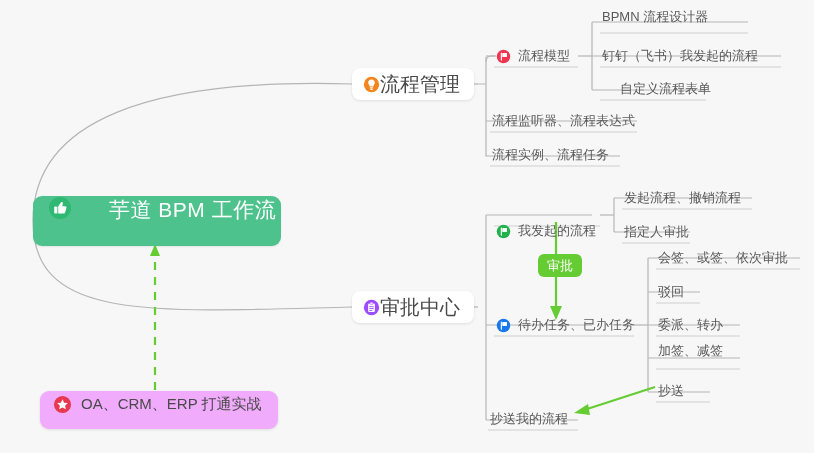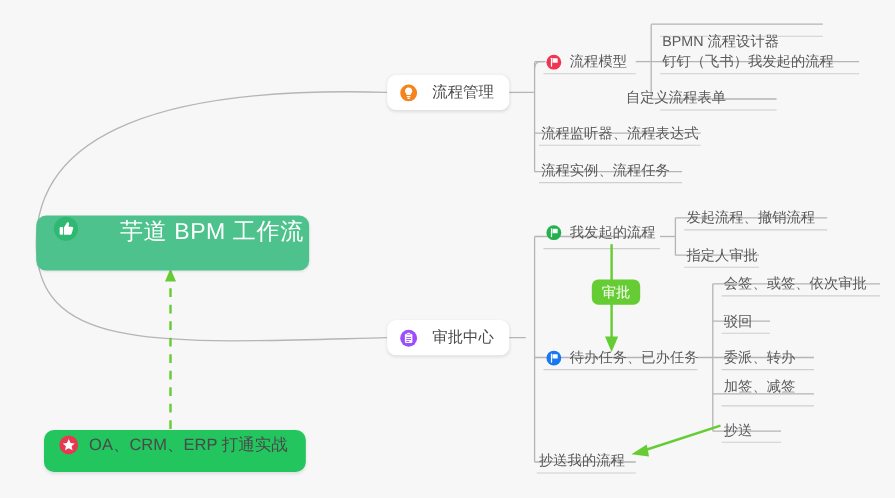--- a/index.html
+++ b/index.html
@@ -59,23 +59,23 @@
     border-radius: 8px;
     display: flex;
     align-items: center;
     padding: 0 14px 0 11px;
     height: 32px;
     box-sizing: border-box;
     box-shadow: 0 1px 3px rgba(0,0,0,0.10);
     white-space: nowrap;
   }
   .cap-label {
-    font-size: 14px;
+    font-size: 20px;
     color: #4a4a4a;
-    margin-left: 13px;
+    margin-left: 0;
   }
 
   
   .leaf {
     position: absolute;
     font-size: 13px;
     color: #5a5a5a;
     white-space: nowrap;
     display: flex;
     align-items: center;
@@ -99,21 +99,21 @@
     font-size: 13px;
     padding: 5px 9px;
     white-space: nowrap;
     line-height: 1;
     font-family: Liberation Serif, serif;
   }
 
   
   .note-node {
     position: absolute;
-    background: #22c55e;
+    background: #f0abfc;
     border-radius: 9px;
     display: flex;
     align-items: center;
     padding: 0 16px 12px 13px;
     height: 38px;
     box-sizing: border-box;
     box-shadow: 0 1px 3px rgba(0,0,0,0.10);
     white-space: nowrap;
   }
   .note-label {
@@ -231,27 +231,27 @@
     <span class="leaf-ic">
       <svg class="ico" width="15" height="15" viewBox="0 0 20 20">
         <circle cx="10" cy="10" r="9" fill="#f03552"></circle>
         <rect x="6.4" y="4.6" width="1.5" height="11" rx="0.6" fill="#ffffff"></rect>
         <path d="M8.4 5.4 L14.6 5.4 L14.6 10.6 L8.4 10.6 Z" fill="#ffffff"></path>
       </svg>
     </span>
     <span class="leaf-text">流程模型</span>
   </div>
 
-  <div class="leaf" style="left:600px; top:27px;align-items:flex-end;">
+  <div class="leaf" style="left:600px; top:6px;align-items:flex-end;">
     <span class="leaf-text">BPMN 流程设计器</span>
   </div>
   <div class="leaf" style="left:600px; top:45px;">
     <span class="leaf-text">钉钉（飞书）我发起的流程</span>
   </div>
-  <div class="leaf" style="left:567px; top:78px;">
+  <div class="leaf" style="left:618px; top:78px;">
     <span class="leaf-text">自定义流程表单</span>
   </div>
 
   <div class="leaf" style="left:490px; top:110px;">
     <span class="leaf-text">流程监听器、流程表达式</span>
   </div>
   <div class="leaf" style="left:490px; top:144px;">
     <span class="leaf-text">流程实例、流程任务</span>
   </div>
 
@@ -262,21 +262,21 @@
         <rect x="6" y="5.2" width="8" height="10" rx="1.4" fill="#ffffff"></rect>
         <rect x="8.1" y="3.8" width="3.8" height="2.4" rx="1" fill="#ffffff" stroke="#9b4dff" stroke-width="0.7"></rect>
         <rect x="7.4" y="8.6" width="5.2" height="1" fill="#9b4dff"></rect>
         <rect x="7.4" y="10.8" width="5.2" height="1" fill="#9b4dff"></rect>
         <rect x="7.4" y="13" width="3.4" height="1" fill="#9b4dff"></rect>
       </svg>
     </span>
     <span class="cap-label">审批中心</span>
   </div>
 
-  <div class="leaf" style="left:494px; top:200px;">
+  <div class="leaf" style="left:494px; top:220px;">
     <span class="leaf-ic">
       <svg class="ico" width="15" height="15" viewBox="0 0 20 20">
         <circle cx="10" cy="10" r="9" fill="#22b14c"></circle>
         <rect x="6.4" y="4.6" width="1.5" height="11" rx="0.6" fill="#ffffff"></rect>
         <path d="M8.4 5.4 L14.6 5.4 L14.6 10.6 L8.4 10.6 Z" fill="#ffffff"></path>
       </svg>
     </span>
     <span class="leaf-text">我发起的流程</span>
   </div>
 

